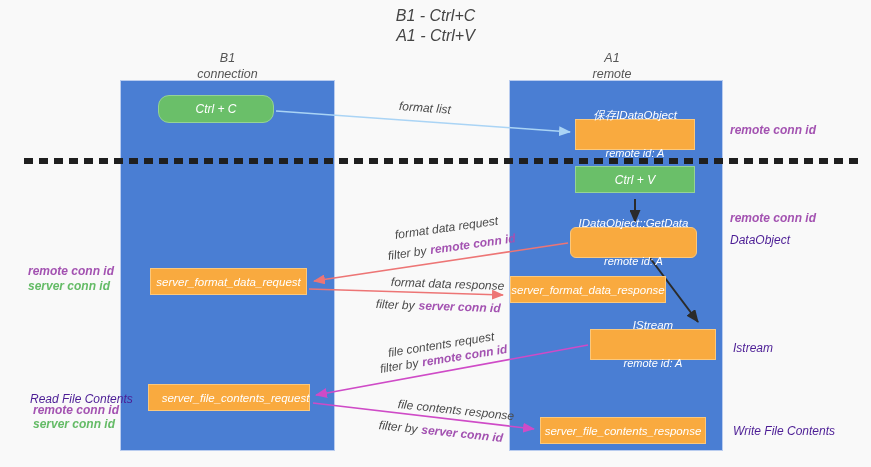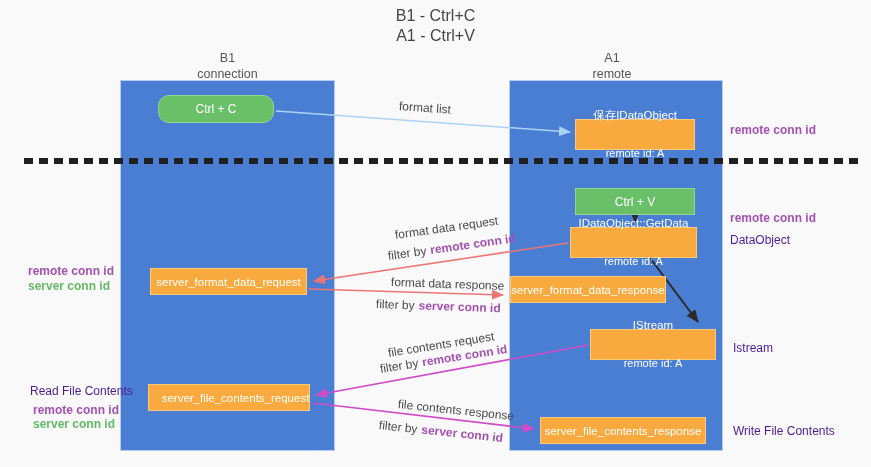--- a/index.html
+++ b/index.html
@@ -2,21 +2,21 @@
 <html><head>
 <meta charset="utf-8">
 <style>
   html,body { margin:0; padding:0; }
   body {
     width:871px; height:467px;
     background:#f9f9f9;
     font-family:"Liberation Sans", sans-serif;
     overflow:hidden;
   }
-  #stage { position:relative; width:871px; height:467px; }
+  #stage { position:relative; width:871px; height:467px;font-style:italic; }
 
   .title {
     position:absolute; top:6px; left:0; width:871px;
     text-align:center; font-size:16px; line-height:1.25; color:#454545;
   }
   .col-header {
     position:absolute; text-align:center;
     font-size:12.5px; line-height:1.3; color:#555;
   }
   .col {
@@ -99,25 +99,25 @@
 
   <div class="node green" style="left:158px; top:95px; width:116px; height:28px;border-radius:11px;">
     <span>Ctrl + C</span>
   </div>
 
   <div class="node orange" style="left:575px; top:119px; width:120px; height:31px; line-height:1.25;">
     <span>保存IDataObject</span>
     <span class="l2">remote id: A</span>
   </div>
 
-  <div class="node green" style="left:575px; top:188px; width:120px; height:27px;">
+  <div class="node green" style="left:575px; top:166px; width:120px; height:27px;">
     <span>Ctrl + V</span>
   </div>
 
-  <div class="node orange" style="left:570px; top:227px; width:127px; height:31px; line-height:1.25;">
+  <div class="node orange" style="left:570px; top:227px; width:127px; height:31px; line-height:1.25;border-radius:6px;">
     <span>IDataObject::GetData</span>
     <span class="l2">remote id: A</span>
   </div>
 
   <div class="node orange" style="left:150px; top:268px; width:157px; height:27px;">
     <span>server_format_data_request</span>
   </div>
 
   <div class="node orange" style="left:510px; top:276px; width:156px; height:27px;">
     <span>server_format_data_response</span>
@@ -159,17 +159,17 @@
   </div>
 
   <div class="side-label purple" style="left:730px; top:123px;">remote conn id</div>
   <div class="side-label purple" style="left:730px; top:211px;">remote conn id</div>
   <div class="side-label" style="left:730px; top:233px;">DataObject</div>
   <div class="side-label" style="left:733px; top:341px;">Istream</div>
   <div class="side-label" style="left:733px; top:424px;">Write File Contents</div>
 
   <div class="side-label purple" style="left:28px; top:264px;">remote conn id</div>
   <div class="side-label greentx" style="left:28px; top:279px;">server conn id</div>
-  <div class="side-label" style="left:30px; top:384px;text-align:center;">Read File Contents</div>
+  <div class="side-label" style="left:30px; top:392px;text-align:center;">Read File Contents</div>
   <div class="side-label purple" style="left:33px; top:403px;">remote conn id</div>
   <div class="side-label greentx" style="left:33px; top:417px;">server conn id</div>
 
 </div>
 
 </body></html>

